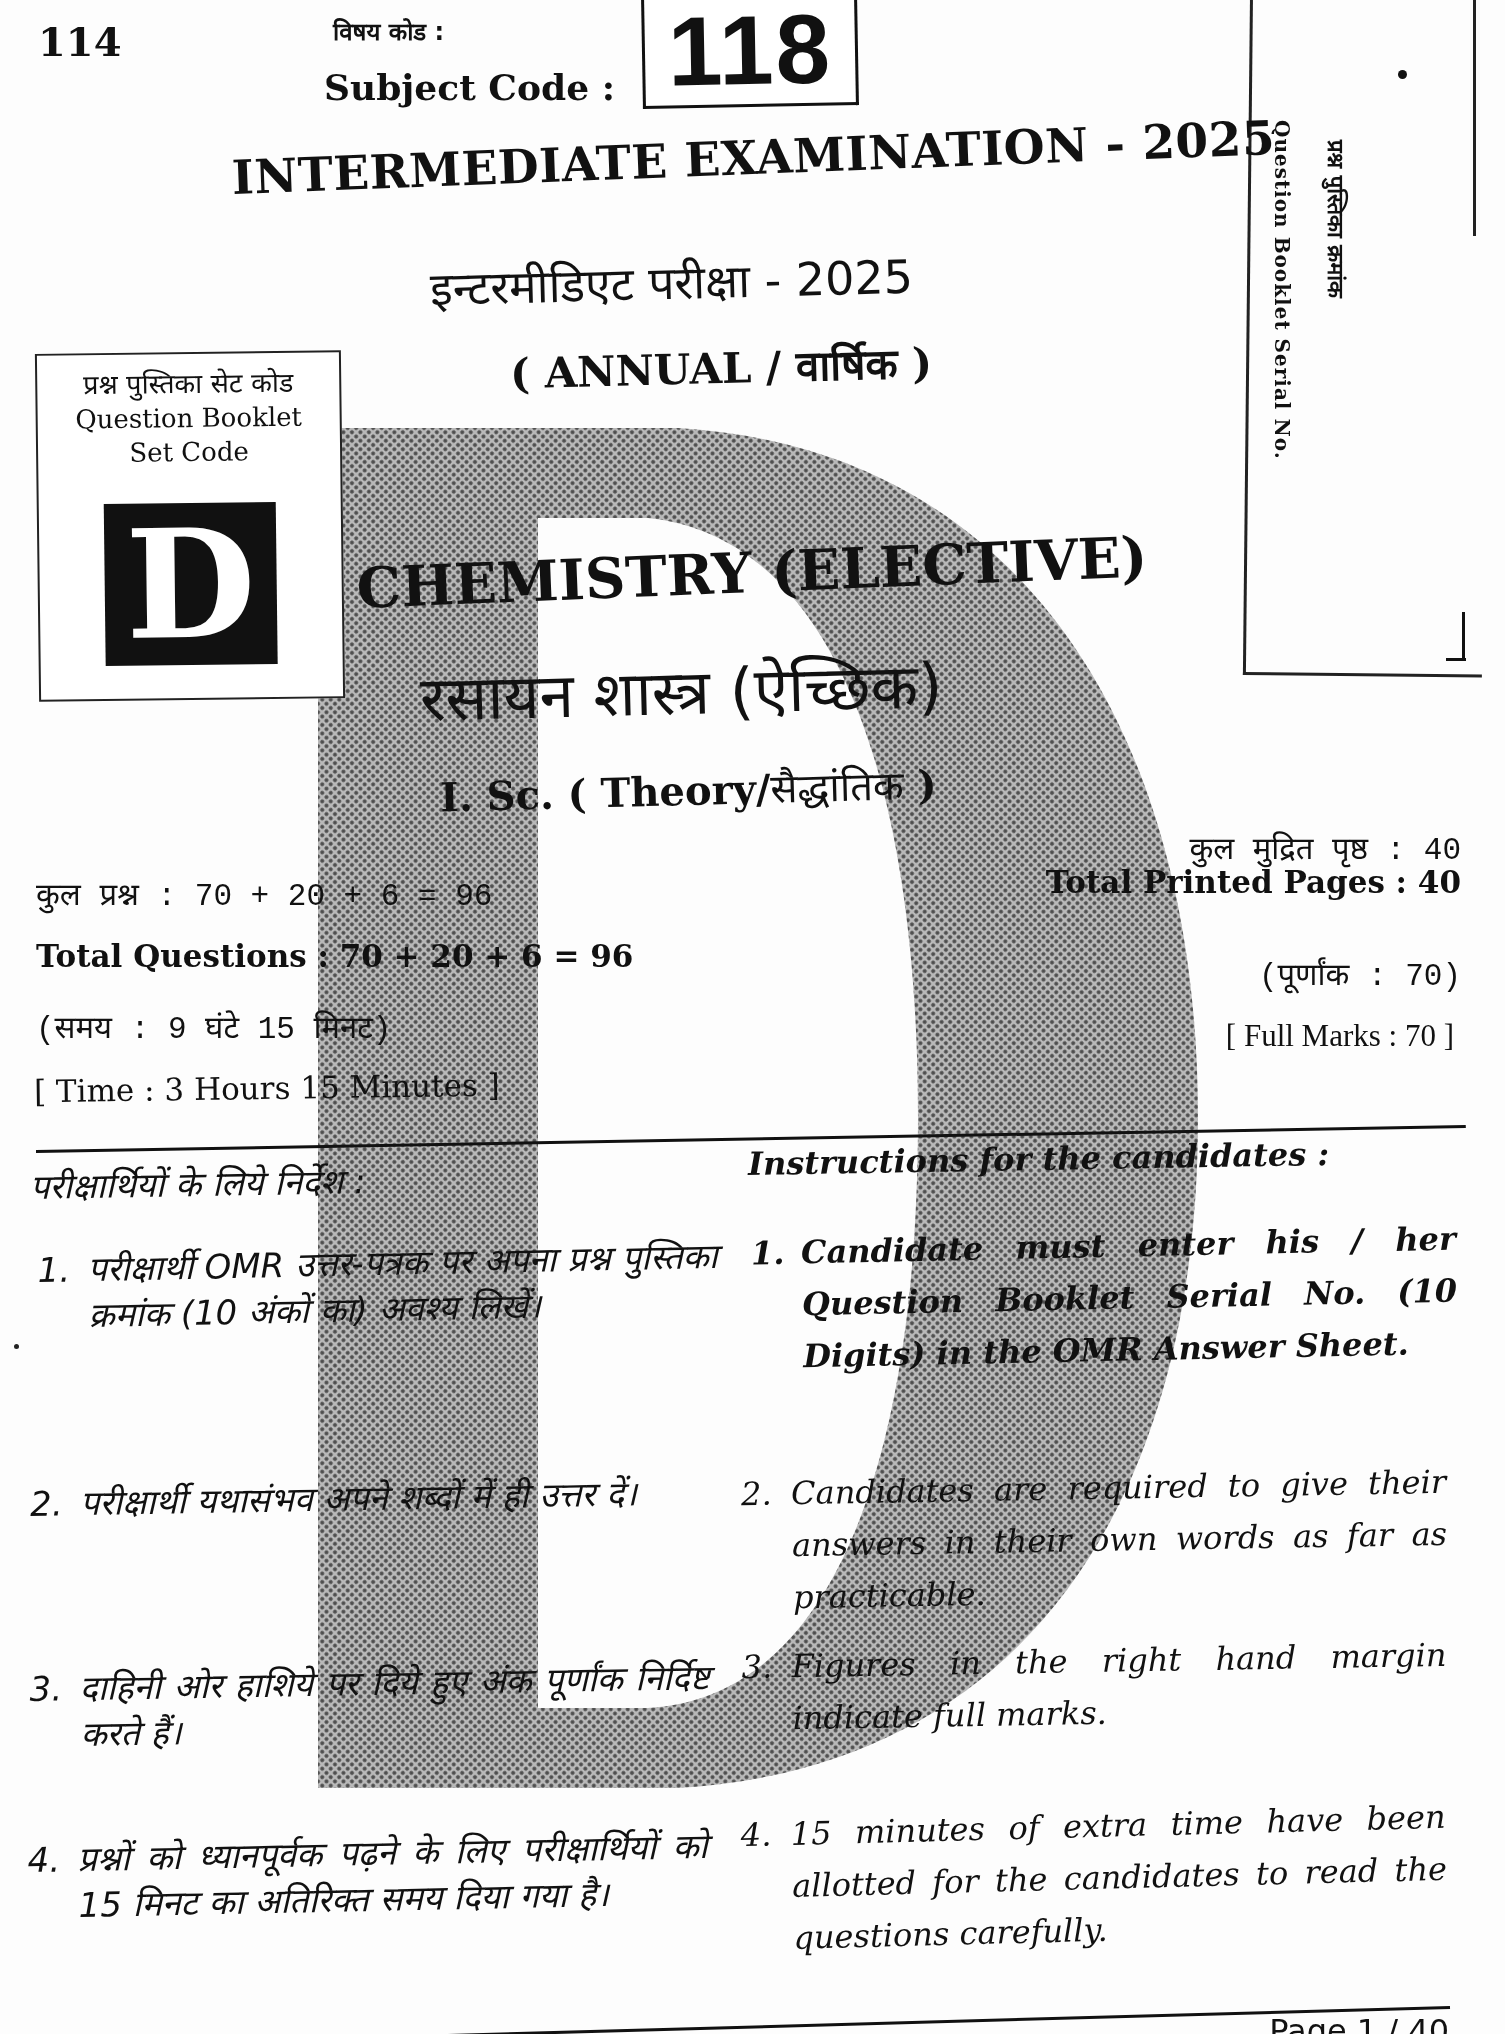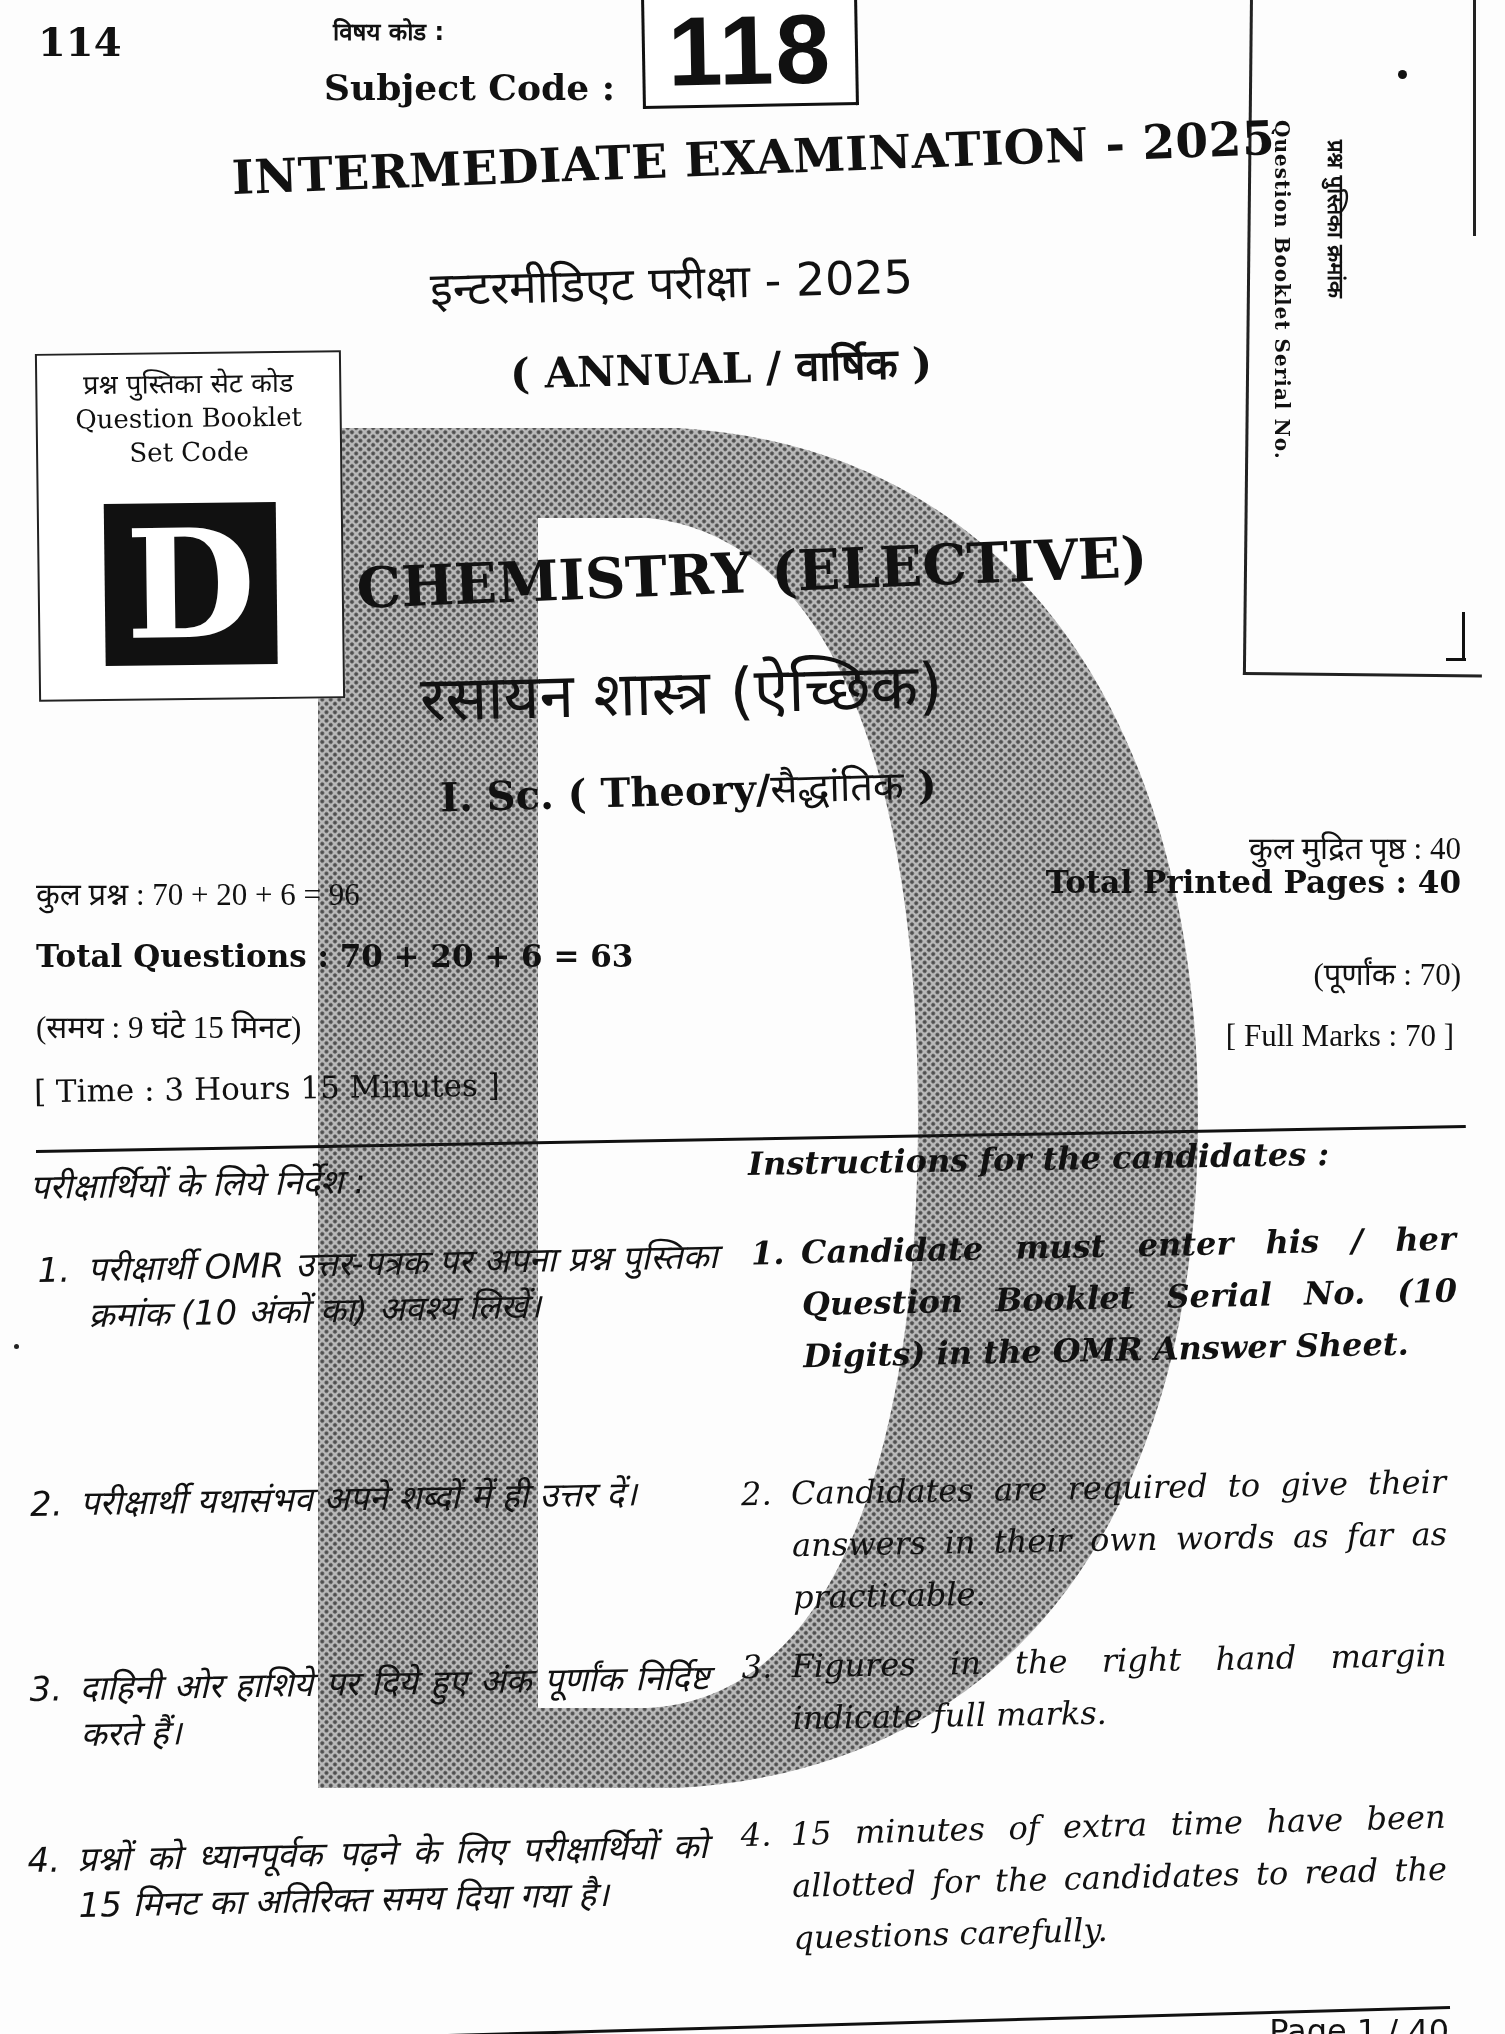--- a/index.html
+++ b/index.html
@@ -37,21 +37,21 @@
   .set-en1, .set-en2 { font-size:26px; font-family:"DejaVu Serif", serif; line-height:34px; }
   .set-badge { margin:34px auto 0; width:172px; height:162px; background:#111; color:#fff; display:flex;
                align-items:center; justify-content:center; font-size:150px; font-weight:bold; font-family:"DejaVu Serif", serif; }
   .subject-en { left:358px; top:555px; font-size:56px; font-weight:bold; font-family:"DejaVu Serif", serif;
                 white-space:nowrap; transform:rotate(-2.3deg); transform-origin:left bottom; }
   .subject-hi { left:420px; top:648px; font-size:62px; font-family:"DejaVu Sans", sans-serif; white-space:nowrap; transform:rotate(-1.5deg); }
   .stream { left:440px; top:762px; font-size:40px; font-weight:bold; font-family:"DejaVu Serif", serif; white-space:nowrap;
             transform:rotate(-1.5deg); }
   .stream .hi { font-family:"DejaVu Sans", sans-serif; font-weight:normal; }
   .info { font-size:31px; white-space:nowrap; }
-  .info-hi { font-family:Liberation Serif, serif; }
+  .info-hi { font-family:Liberation Mono, monospace; }
   .info-bold { font-weight:bold; font-family:"DejaVu Serif", serif; }
   .info-serif { font-family:"DejaVu Serif", serif; }
   .l1 { left:36px; top:872px;text-align:center; }
   .l2 { left:36px; top:938px; }
   .l3 { left:36px; top:1005px; }
   .l4 { left:34px; top:1070px; transform:rotate(-0.8deg); }
   .r1 { right:44px; top:826px; }
   .r2 { right:44px; top:864px; }
   .r3 { right:44px; top:952px;text-align:right; }
   .r4 { right:51px; top:1018px;font-family:Liberation Serif, serif; }
@@ -116,21 +116,21 @@
   <div class="set-badge">D</div>
 </div>
 
 <div class="abs z subject-en">CHEMISTRY (ELECTIVE)</div>
 <div class="abs z subject-hi">रसायन शास्त्र (ऐच्छिक)</div>
 <div class="abs z stream">
   <span>I. Sc. ( Theory/</span><span class="hi">सैद्धांतिक</span><span> )</span>
 </div>
 
 <div class="abs z info info-hi l1">कुल प्रश्न : 70 + 20  + 6 = 96</div>
-<div class="abs z info info-bold l2">Total Questions : 70 + 20  + 6 = 63</div>
+<div class="abs z info info-bold l2">Total Questions : 70 + 20  + 6 = 96</div>
 <div class="abs z info info-hi l3">(समय : 9 घंटे 15 मिनट)</div>
 <div class="abs z info info-serif l4">[ Time : 3 Hours 15 Minutes ]</div>
 
 <div class="abs z info info-hi r1">कुल मुद्रित पृष्ठ : 40</div>
 <div class="abs z info info-bold r2">Total Printed Pages : 40</div>
 <div class="abs z info info-hi r3">(पूर्णांक : 70)</div>
 <div class="abs z info info-serif r4">[ Full Marks : 70 ]</div>
 
 <div class="abs z divider"></div>
 

